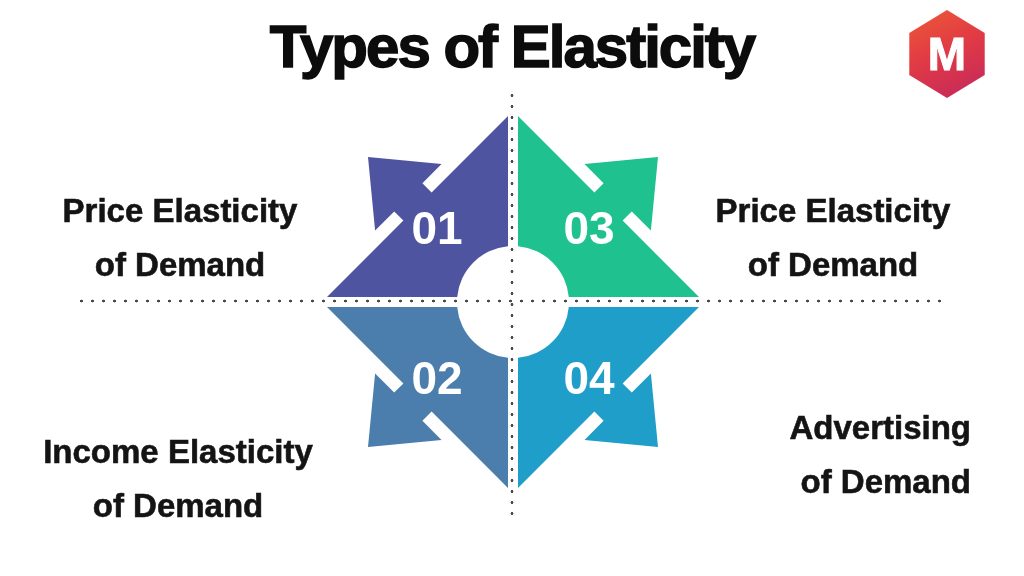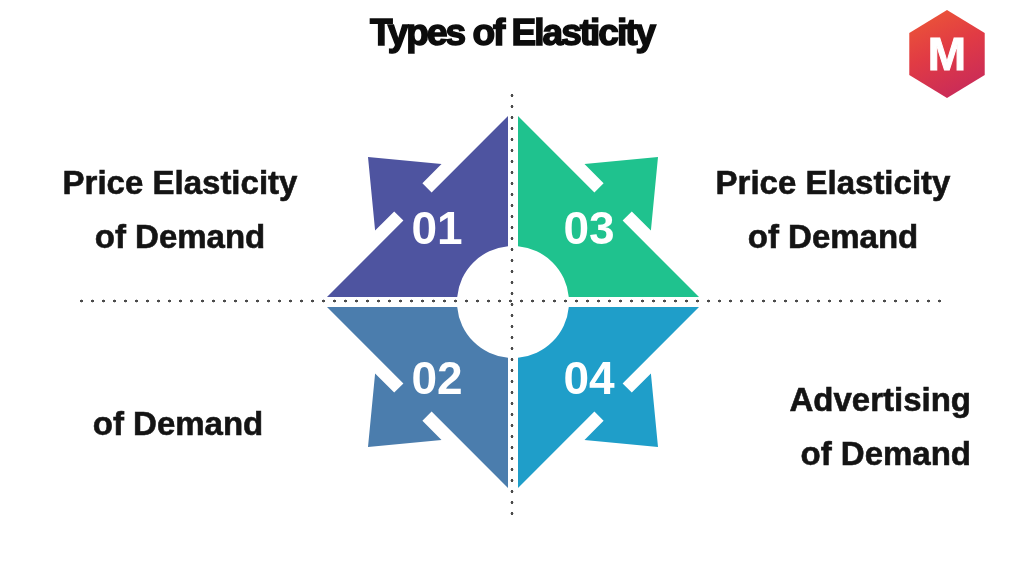--- a/index.html
+++ b/index.html
@@ -4,21 +4,21 @@
 <style>
   html,body{margin:0;padding:0;}
   body{
     width:1024px;height:576px;position:relative;overflow:hidden;
     background:#ffffff;
     font-family:"Liberation Sans", sans-serif;
   }
   .title{
     position:absolute;top:12px;left:0;right:0;
     text-align:center;
-    font-size:37px;font-weight:bold;letter-spacing:-2px;
+    font-size:60px;font-weight:bold;letter-spacing:-2px;
     color:#0c0c0c;
     -webkit-text-stroke:1.5px #0c0c0c;
   }
   .logo{
     position:absolute;left:906px;top:10px;width:82px;height:88px;
     clip-path:polygon(50% 0%, 96% 26%, 96% 74%, 50% 100%, 4% 74%, 4% 26%);
     background:linear-gradient(155deg,#ee5b35 0%,#e13b44 45%,#c2265f 100%);
     display:flex;align-items:center;justify-content:center;
   }
   .logo-letter{
@@ -41,20 +41,21 @@
     font-size:46px;font-weight:bold;
     text-anchor:middle;dominant-baseline:central;
   }
   .label{
     position:absolute;width:330px;
     text-align:center;
     font-size:33px;font-weight:bold;line-height:54px;
     color:#141414;
     -webkit-text-stroke:0.6px #141414;
     white-space:nowrap;
+    margin-top:28px;
   }
   .label-price{left:15px;top:156px;}
   .label-cross{left:668px;top:156px;}
   .label-income{left:13px;top:397px;}
   .label-advertising{left:641px;top:373px;text-align:right;}
 </style>
 </head>
 <body>
 
 <div class="title">Types of Elasticity</div>
@@ -96,19 +97,20 @@
   <div>Price Elasticity</div>
   <div>of Demand</div>
 </div>
 
 <div class="label label-cross">
   <div>Price Elasticity</div>
   <div>of Demand</div>
 </div>
 
 <div class="label label-income">
+  <div>Income Elasticity</div>
   <div>of Demand</div>
 </div>
 
 <div class="label label-advertising">
   <div>Advertising</div>
   <div>of Demand</div>
 </div>
 
 </body></html>

